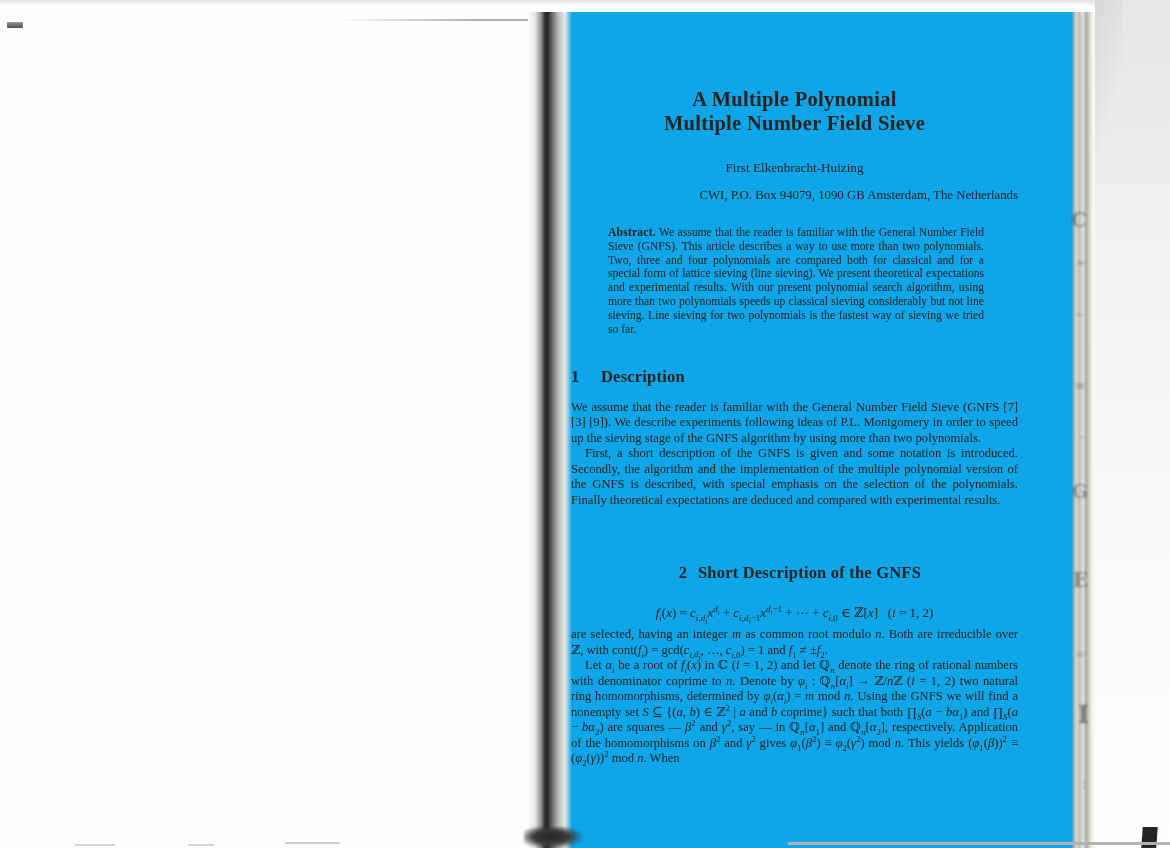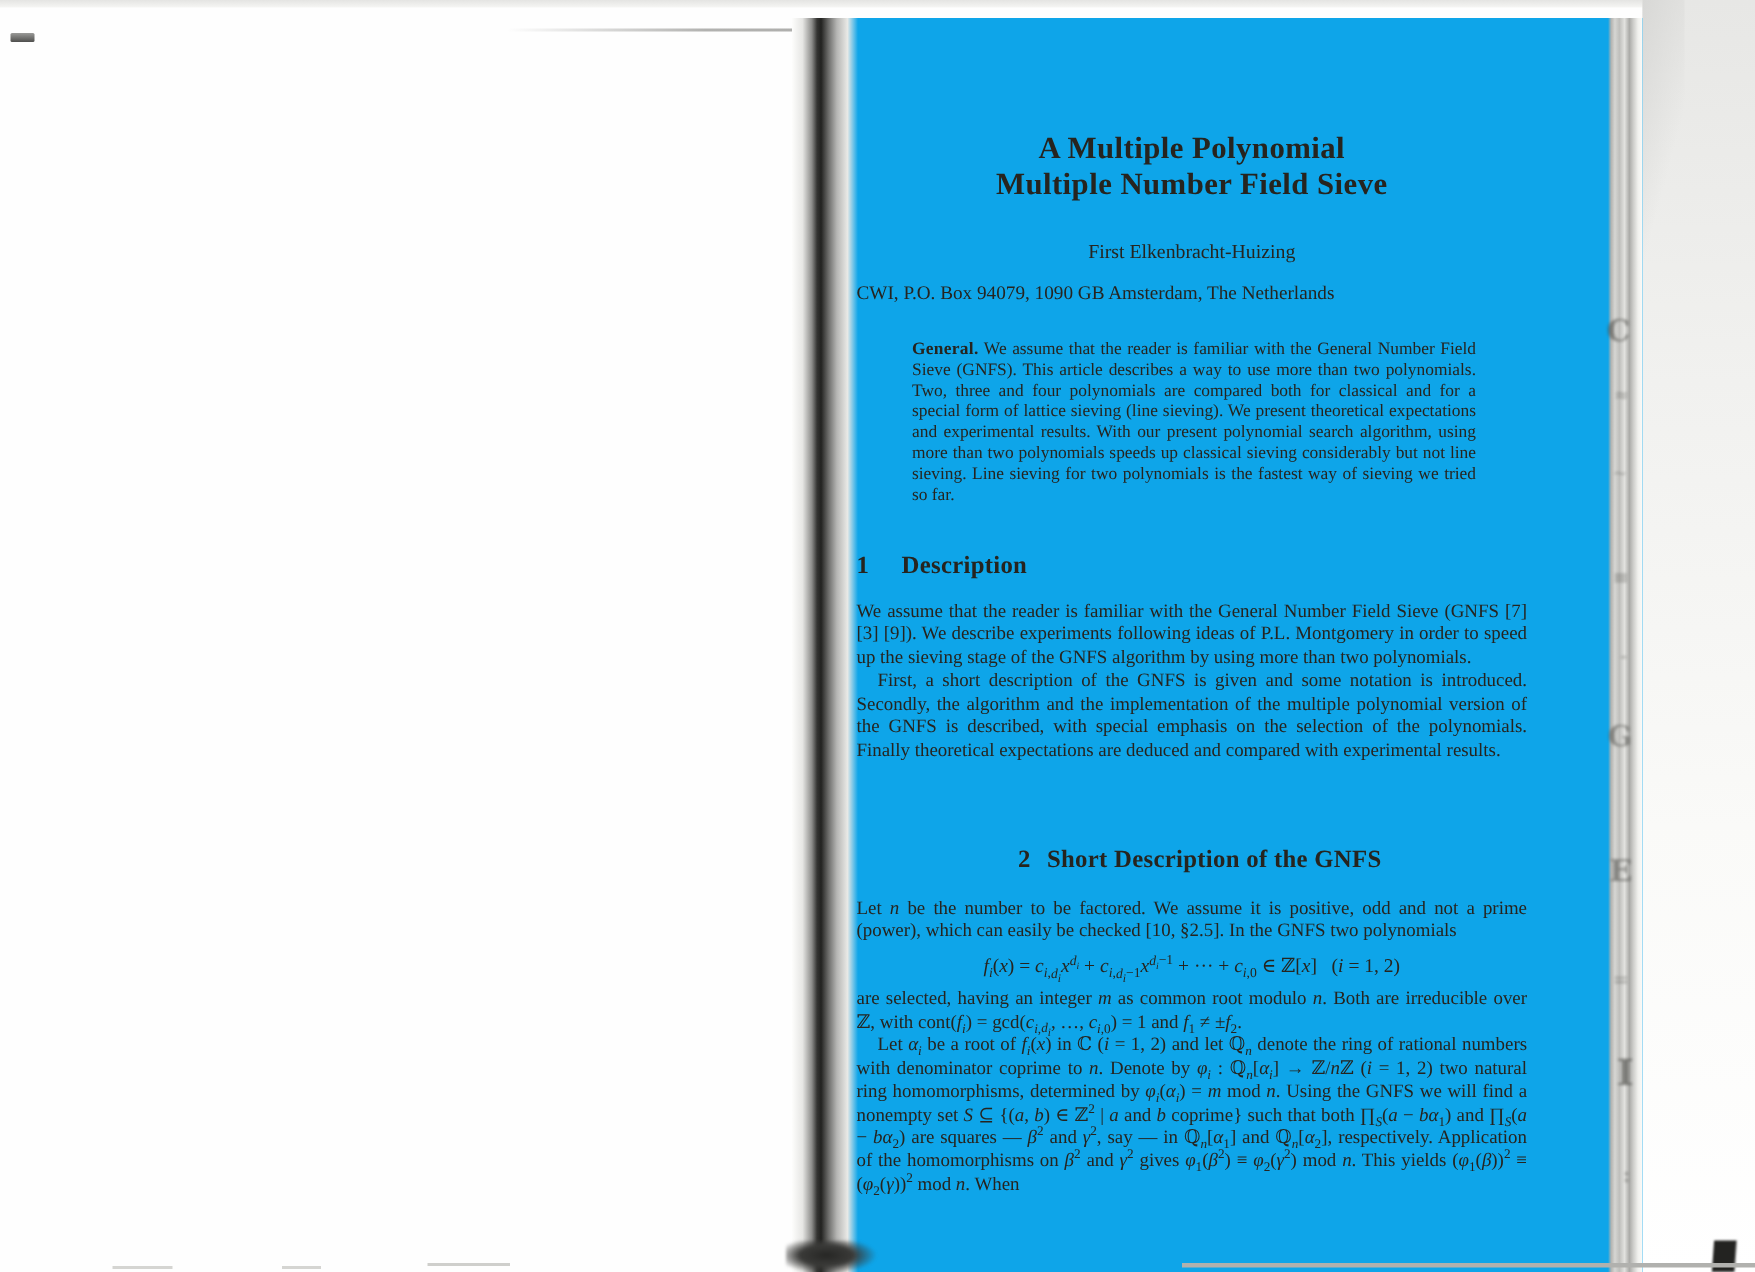--- a/index.html
+++ b/index.html
@@ -27,21 +27,21 @@
     background:#0ea5e9;overflow:hidden;}
   .gutter{position:absolute;left:0;top:0;bottom:0;width:44px;
     background:linear-gradient(to right,#fdfdfc 0%,#e6e6e4 16%,#8d8d8b 30%,#343432 38%,#222220 44%,#6b6b69 55%,#b6b6b4 68%,#e9e9e6 84%,rgba(252,252,249,0) 100%);}
   .edge-band{position:absolute;right:0;top:0;bottom:0;width:23px;
     background:linear-gradient(to right,rgba(0,0,0,0) 0%,#b3b3b0 9%,#d6d6d3 20%,#bfbfbc 33%,#e2e2df 48%,#ababa8 62%,#cfcfcc 74%,#f1f1ee 87%,#fbfbf9 100%);}
   .ghost{position:absolute;color:#4a4a46;filter:blur(1.1px);
     font-family:"DejaVu Serif",serif;font-weight:bold;pointer-events:none;}
   .block{position:absolute;left:43px;width:447px;}
   .title{top:76px;text-align:center;font-weight:bold;font-size:20.5px;line-height:23.5px;letter-spacing:.3px;}
   .author{top:148px;text-align:center;font-size:13.2px;}
-  .affil{top:176px;text-align:left;font-size:12.8px;}
+  .affil{top:176px;text-align:right;font-size:12.8px;}
   .abstract{top:214px;left:80px;width:376px;font-size:11.6px;line-height:13.8px;text-align:justify;}
   .abstract b{letter-spacing:.2px;}
   .sec-head{font-weight:bold;font-size:16.5px;letter-spacing:.2px;}
   .sec-head .num{display:inline-block;width:30px;}
   .sec1-head{top:355px;}
   .sec1-body{top:388px;}
   .sec2-head{top:551px;text-align:center;}
   .sec2-body{top:586px;}
   .para{font-size:12.6px;line-height:15.45px;text-align:justify;margin:0;}
   .para.indent{text-indent:14px;}
@@ -70,37 +70,36 @@
 
   <div class="block title">
     <div>A Multiple Polynomial</div>
     <div>Multiple Number Field Sieve</div>
   </div>
 
   <div class="block author">First Elkenbracht-Huizing</div>
   <div class="block affil">CWI, P.O. Box 94079, 1090 GB Amsterdam, The Netherlands</div>
 
   <div class="block abstract">
-    <b>General.</b>
+    <b>Abstract.</b>
     <span>We assume that the reader is familiar with the General Number Field Sieve (GNFS). This article describes a way to use more than two polynomials. Two, three and four polynomials are compared both for classical and for a special form of lattice sieving (line sieving). We present theoretical expectations and experimental results. With our present polynomial search algorithm, using more than two polynomials speeds up classical sieving considerably but not line sieving. Line sieving for two polynomials is the fastest way of sieving we tried so far.</span>
   </div>
 
   <div class="block sec-head sec1-head">
     <span class="num">1</span><span>Description</span>
   </div>
   <div class="block sec1-body">
     <p class="para">We assume that the reader is familiar with the General Number Field Sieve (GNFS [7] [3] [9]). We describe experiments following ideas of P.L. Montgomery in order to speed up the sieving stage of the GNFS algorithm by using more than two polynomials.</p>
     <p class="para indent">First, a short description of the GNFS is given and some notation is introduced. Secondly, the algorithm and the implementation of the multiple polynomial version of the GNFS is described, with special emphasis on the selection of the polynomials. Finally theoretical expectations are deduced and compared with experimental results.</p>
   </div>
 
   <div class="block sec-head sec2-head">
     <span class="num">2</span><span>Short Description of the GNFS</span>
   </div>
   <div class="block sec2-body">
-    <p class="para">Let <i>n</i> be the number to be factored. We assume it is positive, odd and not a prime (power), which can easily be checked [10, §2.5]. In the GNFS two polynomials</p>
     <div class="formula"><i>f<sub>i</sub></i>(<i>x</i>) = <i>c</i><sub><i>i</i>,<i>d<sub>i</sub></i></sub><i>x</i><sup><i>d<sub>i</sub></i></sup> + <i>c</i><sub><i>i</i>,<i>d<sub>i</sub></i>−1</sub><i>x</i><sup><i>d<sub>i</sub></i>−1</sup> + ··· + <i>c</i><sub><i>i</i>,0</sub> ∈ ℤ[<i>x</i>]&nbsp;&nbsp;&nbsp;(<i>i</i> = 1, 2)</div>
     <p class="para">are selected, having an integer <i>m</i> as common root modulo <i>n</i>. Both are irreducible over ℤ, with cont(<i>f<sub>i</sub></i>) = gcd(<i>c</i><sub><i>i</i>,<i>d<sub>i</sub></i></sub>, …, <i>c</i><sub><i>i</i>,0</sub>) = 1 and <i>f</i><sub>1</sub> ≠ ±<i>f</i><sub>2</sub>.</p>
     <p class="para indent">Let <i>α<sub>i</sub></i> be a root of <i>f<sub>i</sub></i>(<i>x</i>) in ℂ (<i>i</i> = 1, 2) and let ℚ<sub><i>n</i></sub> denote the ring of rational numbers with denominator coprime to <i>n</i>. Denote by <i>φ<sub>i</sub></i> : ℚ<sub><i>n</i></sub>[<i>α<sub>i</sub></i>] → ℤ/<i>n</i>ℤ (<i>i</i> = 1, 2) two natural ring homomorphisms, determined by <i>φ<sub>i</sub></i>(<i>α<sub>i</sub></i>) = <i>m</i> mod <i>n</i>. Using the GNFS we will find a nonempty set <i>S</i> ⊆ {(<i>a</i>, <i>b</i>) ∈ ℤ<sup>2</sup> | <i>a</i> and <i>b</i> coprime} such that both ∏<sub><i>S</i></sub>(<i>a</i> − <i>bα</i><sub>1</sub>) and ∏<sub><i>S</i></sub>(<i>a</i> − <i>bα</i><sub>2</sub>) are squares — <i>β</i><sup>2</sup> and <i>γ</i><sup>2</sup>, say — in ℚ<sub><i>n</i></sub>[<i>α</i><sub>1</sub>] and ℚ<sub><i>n</i></sub>[<i>α</i><sub>2</sub>], respectively. Application of the homomorphisms on <i>β</i><sup>2</sup> and <i>γ</i><sup>2</sup> gives <i>φ</i><sub>1</sub>(<i>β</i><sup>2</sup>) ≡ <i>φ</i><sub>2</sub>(<i>γ</i><sup>2</sup>) mod <i>n</i>. This yields (<i>φ</i><sub>1</sub>(<i>β</i>))<sup>2</sup> ≡ (<i>φ</i><sub>2</sub>(<i>γ</i>))<sup>2</sup> mod <i>n</i>. When</p>
   </div>
 
   <div class="edge-band">
     <span class="ghost" style="right:8px;top:196px;font-size:20px;opacity:.55;">C</span>
     <span class="ghost" style="right:9px;top:244px;font-size:12px;opacity:.35;">≈</span>
     <span class="ghost" style="right:10px;top:296px;font-size:12px;opacity:.3;">~</span>
     <span class="ghost" style="right:9px;top:366px;font-size:13px;opacity:.35;">≡</span>

